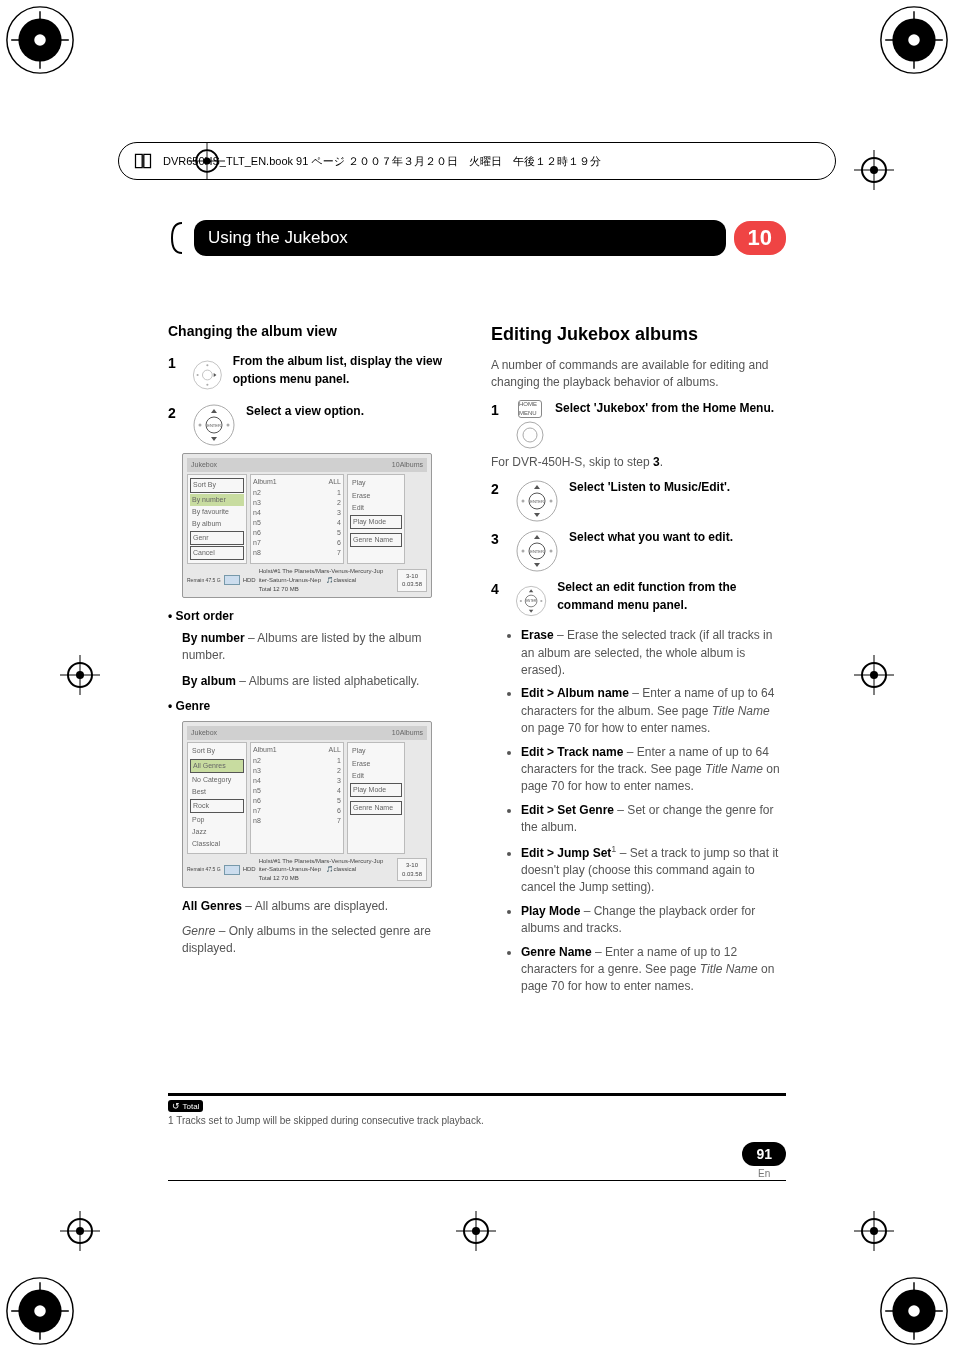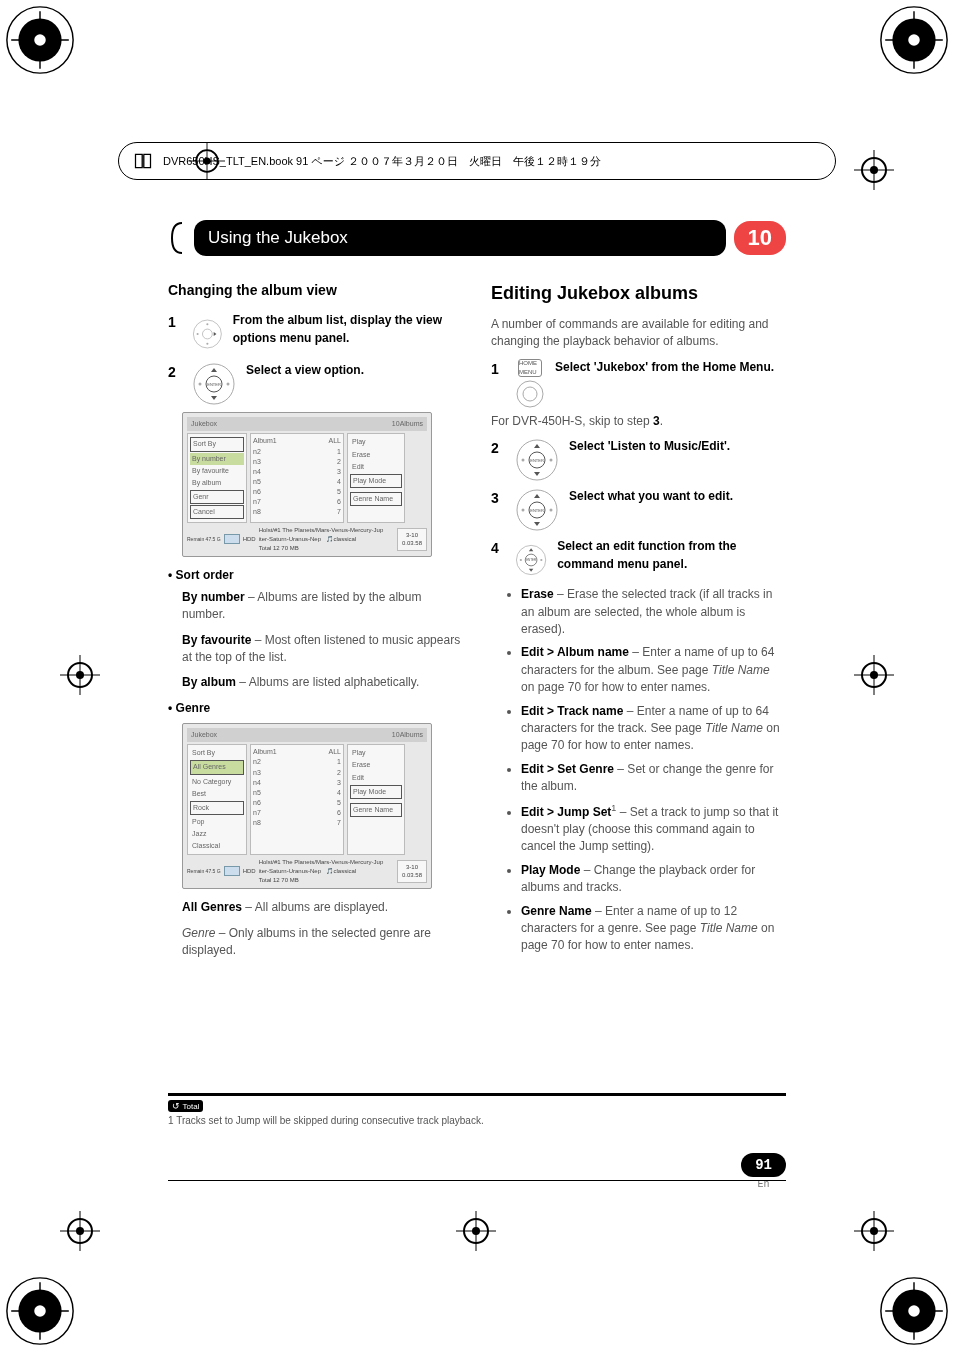--- a/index.html
+++ b/index.html
@@ -78,21 +78,21 @@
   .chapter-badge {
     background: #ef4444;
     color: #fff;
     font-weight: bold;
     font-size: 22px;
     padding: 4px 14px;
     border-radius: 16px;
   }
 
   .columns { display: flex; gap: 28px; }
-  .col { flex: 1; font-size: 12px; line-height: 1.45; color: #555; }
+  .col { flex: 1; font-size: 12px; line-height: 1.45; color: #555; margin-top: 41px; }
   .col h2.section { font-size: 14px; font-weight: bold; color: #000; margin-bottom: 12px; }
   .col h2.big { font-size: 18px; font-weight: bold; color: #000; margin-bottom: 10px; }
   .col p { margin-bottom: 8px; }
   .col strong { font-weight: bold; color:#000; }
   .col em { font-style: italic; }
 
   .step { display:flex; align-items:flex-start; gap:10px; margin: 6px 0 4px; }
   .step-num { font-weight:bold; font-size:14px; color:#000; min-width:14px; }
   .nav-icon { width:44px; height:44px; }
   .nav-icon svg { width:100%; height:100%; }
@@ -139,23 +139,22 @@
     font-size: 10px;
   }
   .note-bar hr.top { border:none; border-top:3px solid #000; margin-bottom:4px; }
   .note-bar .note-label { background:#000; color:#fff; border-radius:3px; padding:1px 4px; font-size:8px; display:inline-flex; align-items:center; gap:3px;}
   .note-bar .note-label::before { content:"↺"; font-size:9px; }
   .note-bar .note-text { color:#555; margin-top:3px; font-size:10px; }
 
   .page-num-box {
     position:absolute;
     right: 168px;
-    bottom: 161px;
+    bottom: 172px;
     text-align:center;
-    font-family:Liberation Mono, monospace;
   }
   .page-num-box .pn { background:#000; color:#fff; font-weight:bold; font-size:14px; padding:4px 14px; border-radius:12px; display:block;}
   .page-num-box .lang { font-size:10px; color:#777; margin-top:2px; display:block;}
 
   .bottom-rule {
     position:absolute;
     left:168px; right:168px;
     bottom: 170px;
     border-top:1px solid #000;
   }
@@ -368,21 +367,20 @@
           <div class="ftbox">
               <div>3-10</div>
               <div>0.03.58</div>
             </div>
         </div>
       </div>
 
       <div class="bullet-group">
         <div class="b-head">• <span>Sort order</span></div>
         <p class="indent"><strong>By number</strong><span> – Albums are listed by the album number.</span></p>
-        <p class="indent"><strong>By favourite</strong><span> – Most often listened to music appears at the top of the list.</span></p>
         <p class="indent"><strong>By album</strong><span> – Albums are listed alphabetically.</span></p>
 
         <div class="b-head">• <span>Genre</span></div>
       </div>
 
       <div class="shot">
         <div class="sh-header">
             <span>Jukebox</span>
             <span>10Albums</span>
           </div>

